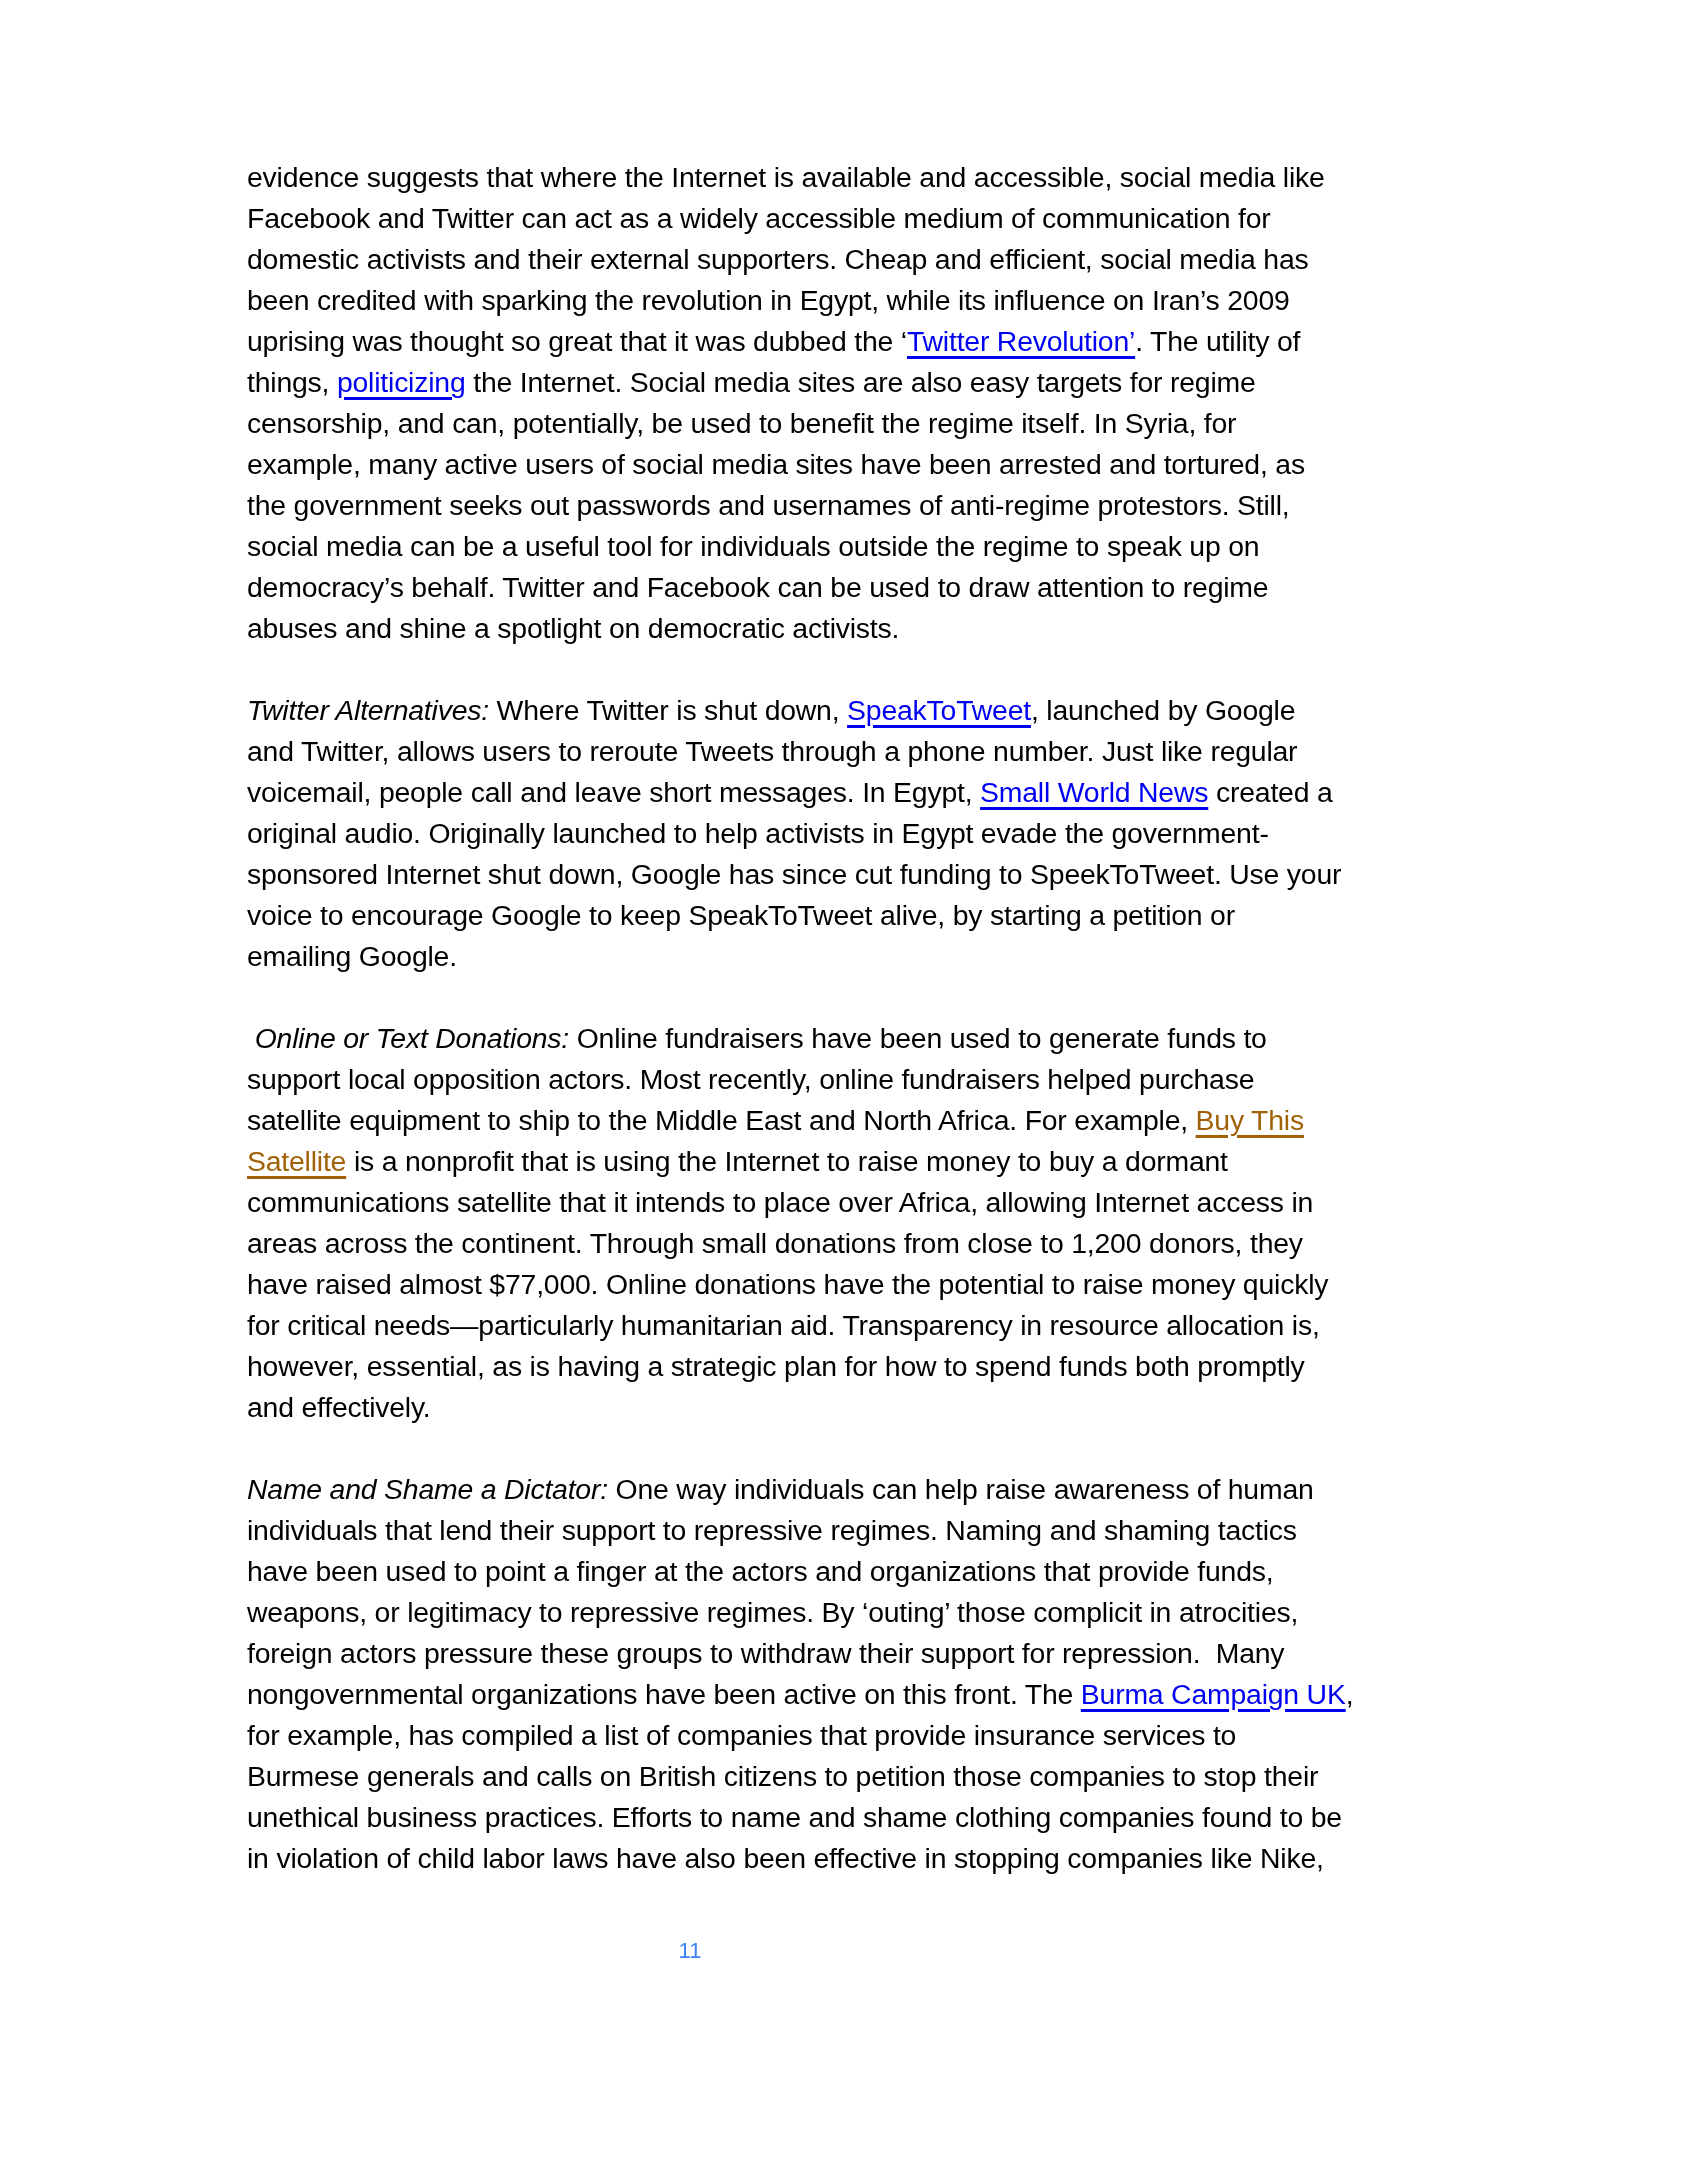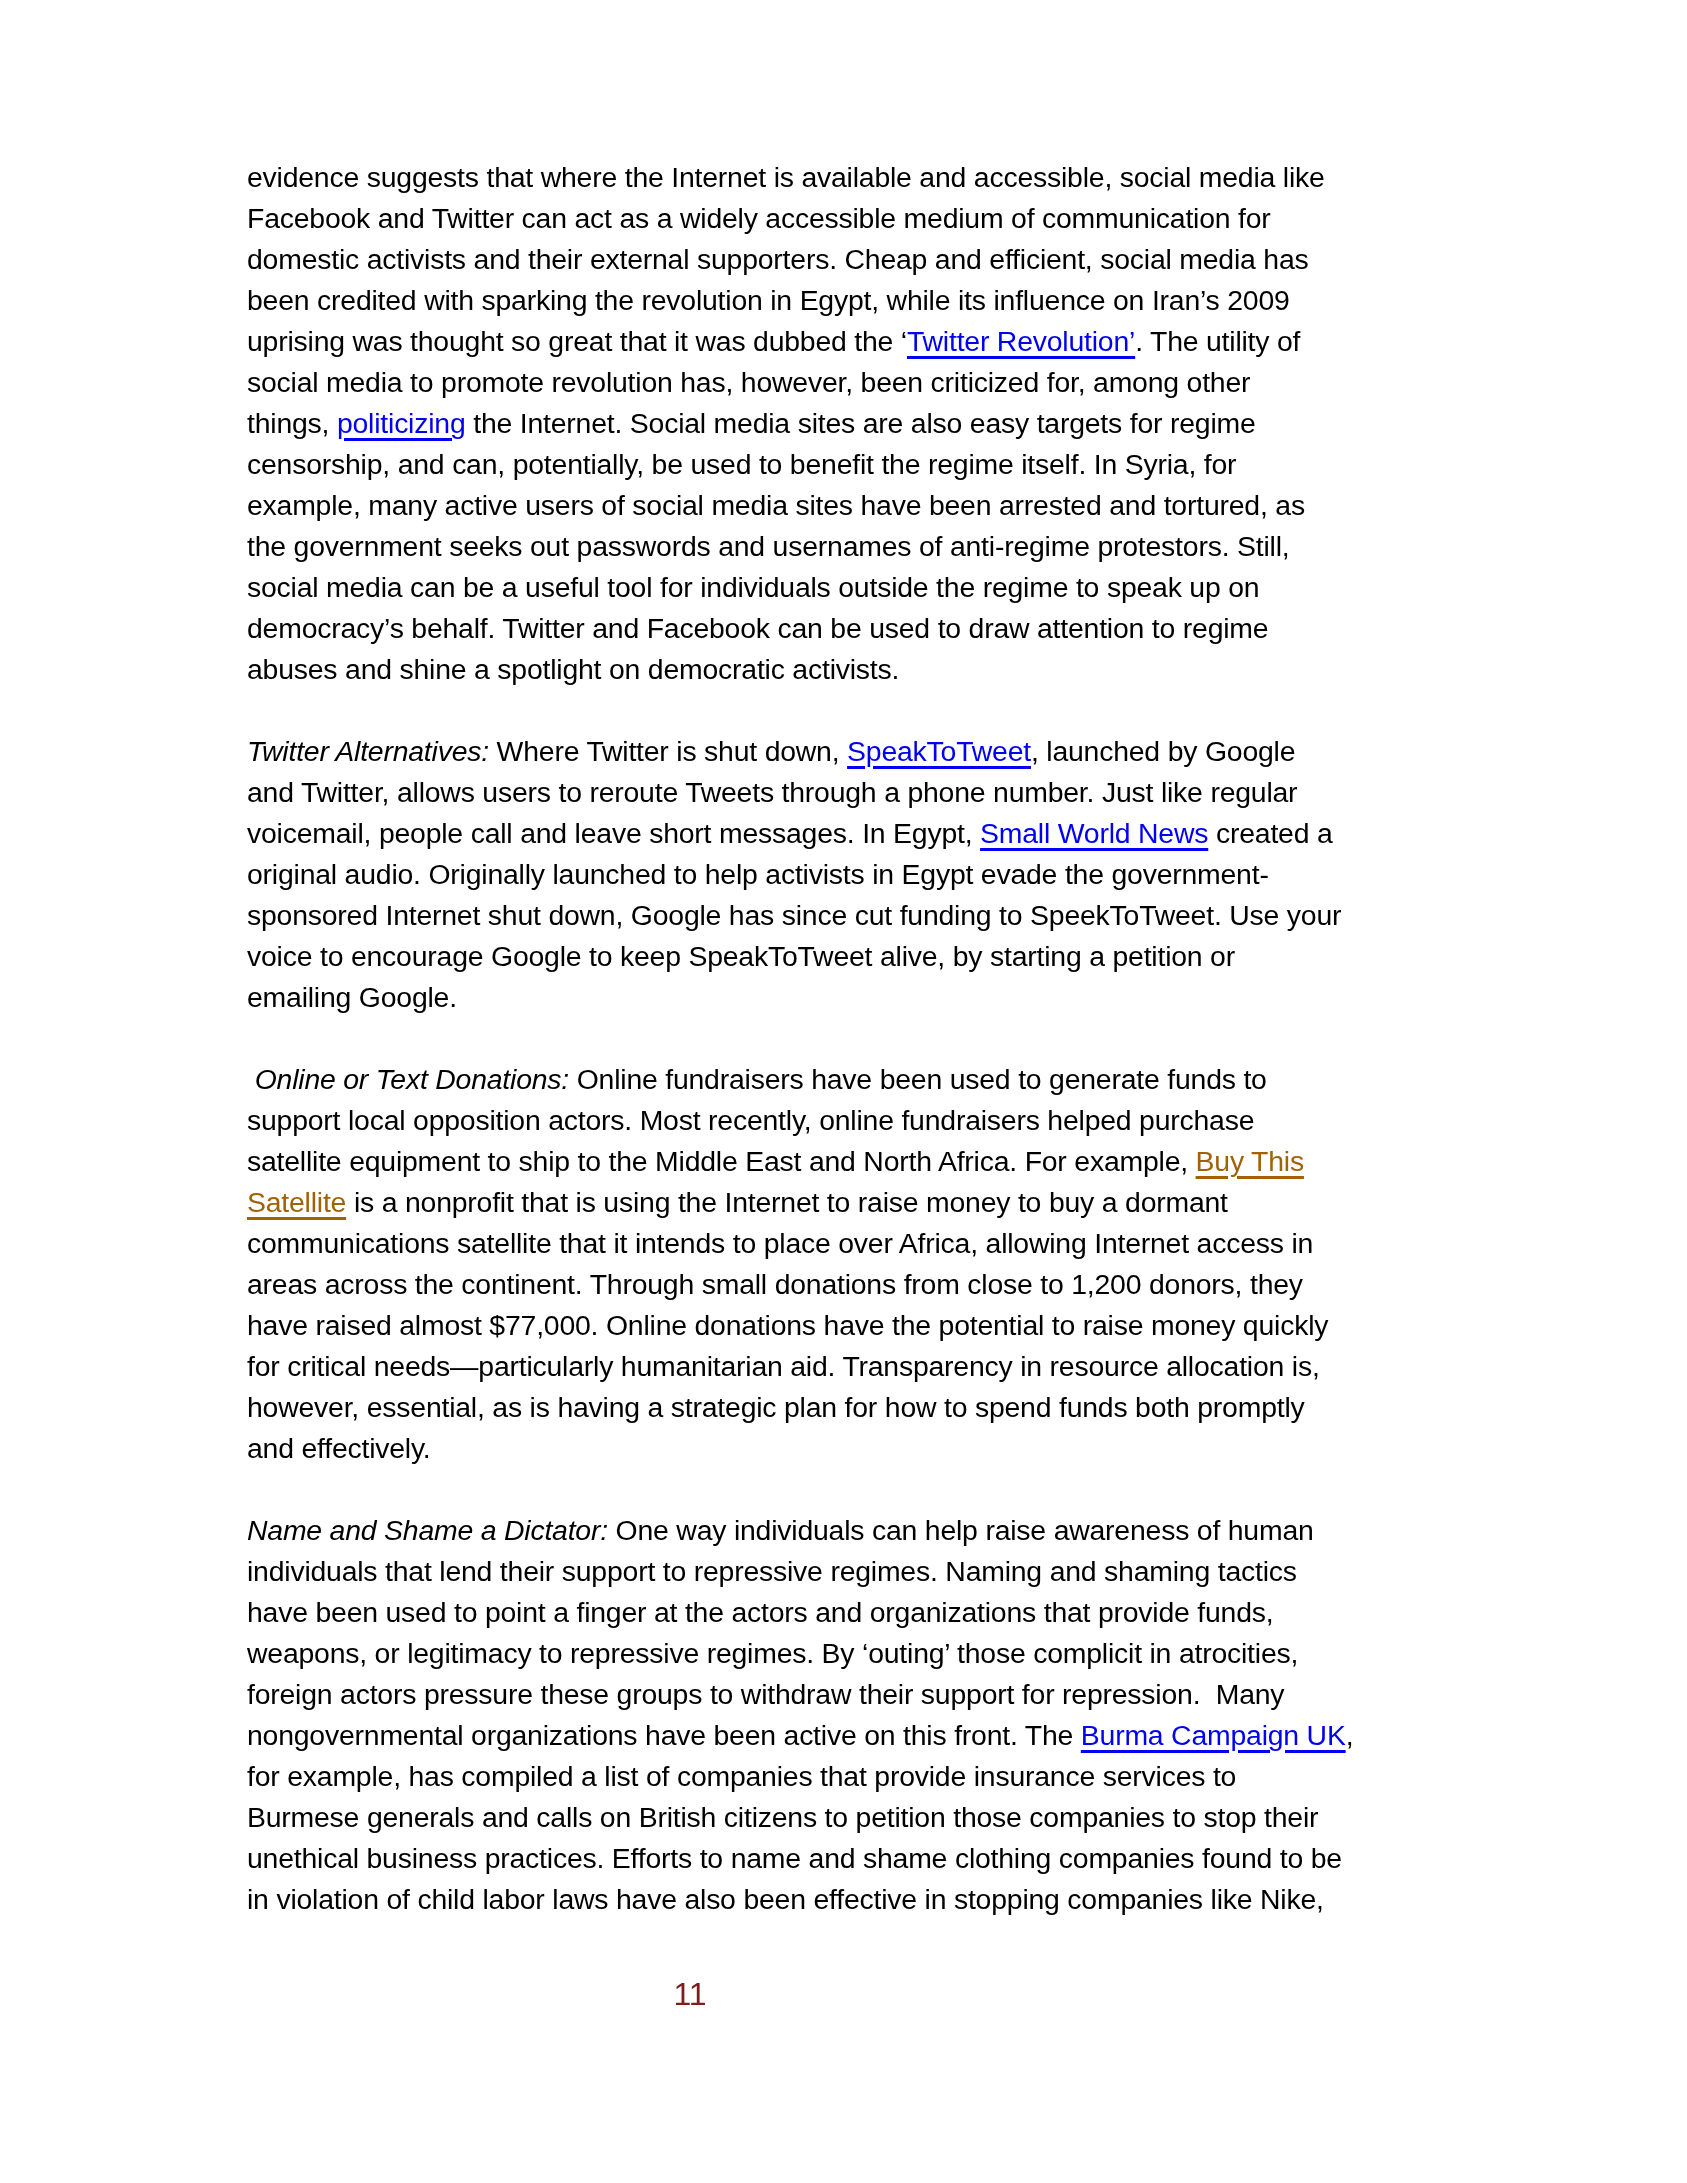--- a/index.html
+++ b/index.html
@@ -42,41 +42,40 @@
     text-decoration: underline;
     text-decoration-thickness: 2.6px;
     text-underline-offset: 4.6px;
     cursor: pointer;
     text-align: center;
   }
   a.run-link { color: #0000f2; }
   a.run-visited { color: #a16207; }
   .page-number {
     position: absolute;
-    top: 1974px;
+    top: 1930px;
     left: 0;
     width: 100%;
     text-align: center;
-    font-size: 32px;
+    font-size: 22px;
     line-height: 41px;
-    color: #7f1d1d;
+    color: #3b82f6;
   }
 </style>
 </head>
 <body>
 
 <div class="page">
   <div class="content" id="doc-content">
       <div class="para">
         <div class="line"><span class="run-plain">evidence suggests that where the Internet is available and accessible, social media like</span></div>
         <div class="line"><span class="run-plain">Facebook and Twitter can act as a widely accessible medium of communication for</span></div>
         <div class="line"><span class="run-plain">domestic activists and their external supporters. Cheap and efficient, social media has</span></div>
         <div class="line"><span class="run-plain">been credited with sparking the revolution in Egypt, while its influence on Iran’s 2009</span></div>
         <div class="line"><span class="run-plain">uprising was thought so great that it was dubbed the ‘</span><a class="run-link">Twitter Revolution’</a><span class="run-plain">. The utility of</span></div>
-        <div class="line"><span class="run-plain">social media to promote revolution has, however, been criticized for, among other</span></div>
         <div class="line"><span class="run-plain">things, </span><a class="run-link">politicizing</a><span class="run-plain"> the Internet. Social media sites are also easy targets for regime</span></div>
         <div class="line"><span class="run-plain">censorship, and can, potentially, be used to benefit the regime itself. In Syria, for</span></div>
         <div class="line"><span class="run-plain">example, many active users of social media sites have been arrested and tortured, as</span></div>
         <div class="line"><span class="run-plain">the government seeks out passwords and usernames of anti-regime protestors. Still,</span></div>
         <div class="line"><span class="run-plain">social media can be a useful tool for individuals outside the regime to speak up on</span></div>
         <div class="line"><span class="run-plain">democracy’s behalf. Twitter and Facebook can be used to draw attention to regime</span></div>
         <div class="line"><span class="run-plain">abuses and shine a spotlight on democratic activists.</span></div>
       </div>
       <div class="para">
         <div class="line"><span class="run-bold">Twitter Alternatives:</span><span class="run-plain"> Where Twitter is shut down, </span><a class="run-link">SpeakToTweet</a><span class="run-plain">, launched by Google</span></div>

